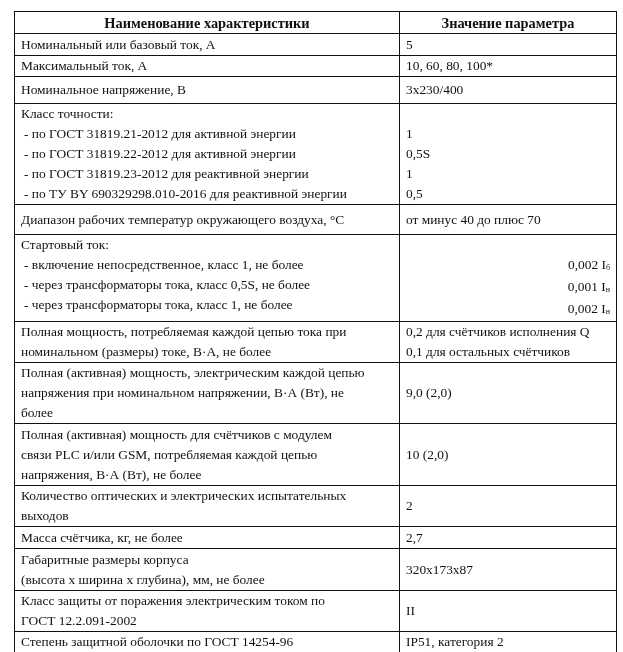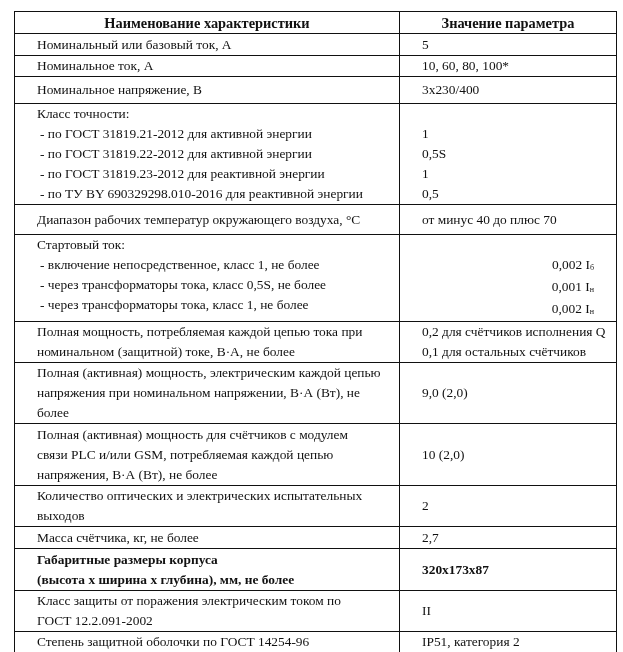--- a/index.html
+++ b/index.html
@@ -2,21 +2,21 @@
 <html><head>
 <meta charset="utf-8">
 <style>
   html, body { margin: 0; padding: 0; background: #ffffff; }
   body { width: 623px; height: 652px; position: relative; overflow: hidden;
          font-family: "Liberation Serif", "DejaVu Serif", serif; color: #111; }
   table.spec { position: absolute; left: 14px; top: 11px; width: 602px;
                border-collapse: collapse; table-layout: fixed; font-size: 13.4px; line-height: 20px; }
   table.spec col.c1 { width: 385px; }
   table.spec col.c2 { width: 217px; }
-  table.spec th, table.spec td { border: 1.3px solid #111; padding: 0 22px; vertical-align: middle; text-align: left; }
+  table.spec th, table.spec td { border: 1.3px solid #111; padding: 0 6px; vertical-align: middle; text-align: left; }
   table.spec th { font-weight: bold; font-size: 14.4px; text-align: center; height: 21px; }
   td .line { display: block; white-space: nowrap; }
   td .line.sub { padding-left: 3px; }
   td.val .line { white-space: nowrap; }
   sub.idx { font-size: 8px; vertical-align: baseline; position: relative; top: 1px; }
   .pad-ml { padding-top: 3px; padding-bottom: 3px; }
 </style>
 </head>
 <body>
 
@@ -35,21 +35,21 @@
       <tr style="height: 22px;">
         <td>
           <span class="line">Номинальный или базовый ток, А</span>
         </td>
         <td class="val">
           <span class="line"><span>5</span></span>
         </td>
       </tr>
       <tr style="height: 21px;">
         <td>
-          <span class="line">Номинальное ток, А</span>
+          <span class="line">Максимальный ток, А</span>
         </td>
         <td class="val">
           <span class="line"><span>10, 60, 80, 100*</span></span>
         </td>
       </tr>
       <tr style="height: 27px;">
         <td>
           <span class="line">Номинальное напряжение, В</span>
         </td>
         <td class="val">
@@ -90,21 +90,21 @@
         <td class="val pad-ml" style="vertical-align: top; text-align: right;">
           <span class="line"><span></span>&nbsp;</span>
           <span class="line"><span>0,002 I</span><sub class="idx">б</sub></span>
           <span class="line"><span>0,001 I</span><sub class="idx">н</sub></span>
           <span class="line"><span>0,002 I</span><sub class="idx">н</sub></span>
         </td>
       </tr>
       <tr style="height: 41px;">
         <td>
           <span class="line">Полная мощность, потребляемая каждой цепью тока при</span>
-          <span class="line">номинальном (защитной) токе, В·А, не более</span>
+          <span class="line">номинальном (размеры) токе, В·А, не более</span>
         </td>
         <td class="val">
           <span class="line"><span>0,2 для счётчиков исполнения Q</span></span>
           <span class="line"><span>0,1 для остальных счётчиков</span></span>
         </td>
       </tr>
       <tr style="height: 58px;">
         <td>
           <span class="line">Полная (активная) мощность, электрическим каждой цепью</span>
           <span class="line">напряжения при номинальном напряжении, В·А (Вт), не</span>
@@ -134,21 +134,21 @@
         </td>
       </tr>
       <tr style="height: 22px;">
         <td>
           <span class="line">Масса счётчика, кг, не более</span>
         </td>
         <td class="val">
           <span class="line"><span>2,7</span></span>
         </td>
       </tr>
-      <tr style="height: 42px; font-weight: bold;">
+      <tr style="height: 42px;">
         <td>
           <span class="line">Габаритные размеры корпуса</span>
           <span class="line">(высота х ширина х глубина), мм, не более</span>
         </td>
         <td class="val">
           <span class="line"><span>320x173x87</span></span>
         </td>
       </tr>
       <tr style="height: 40px;">
         <td>

